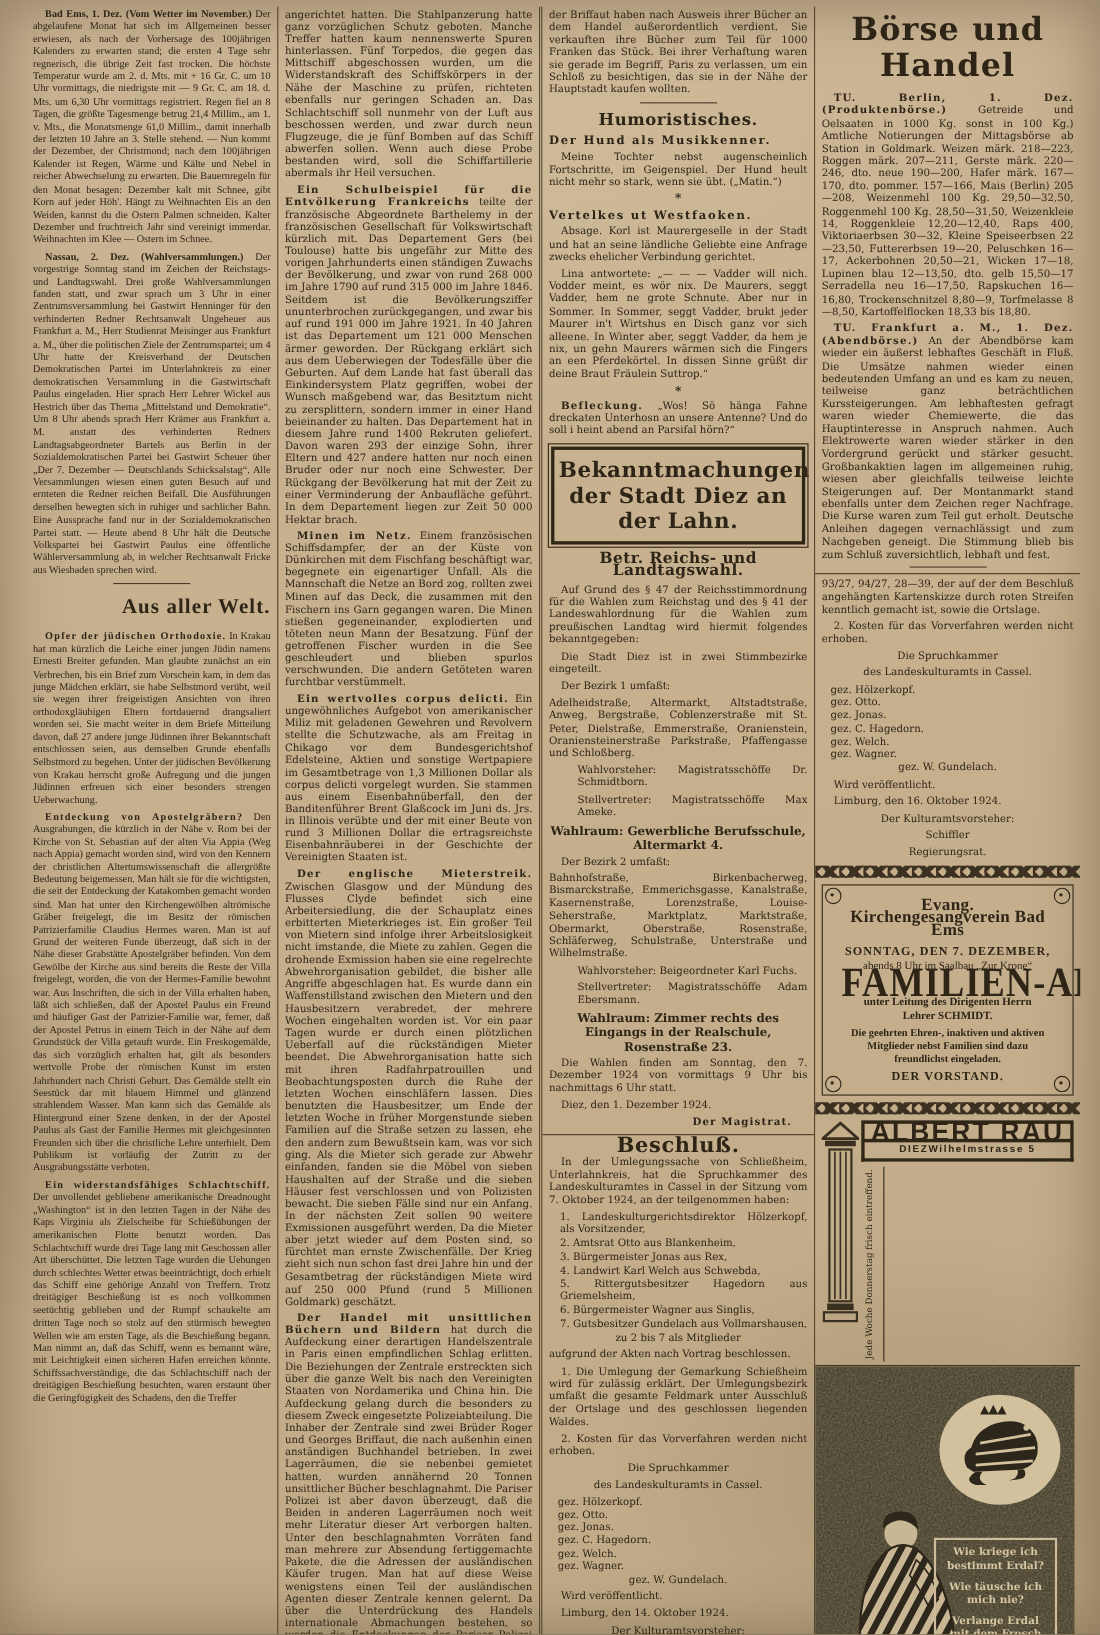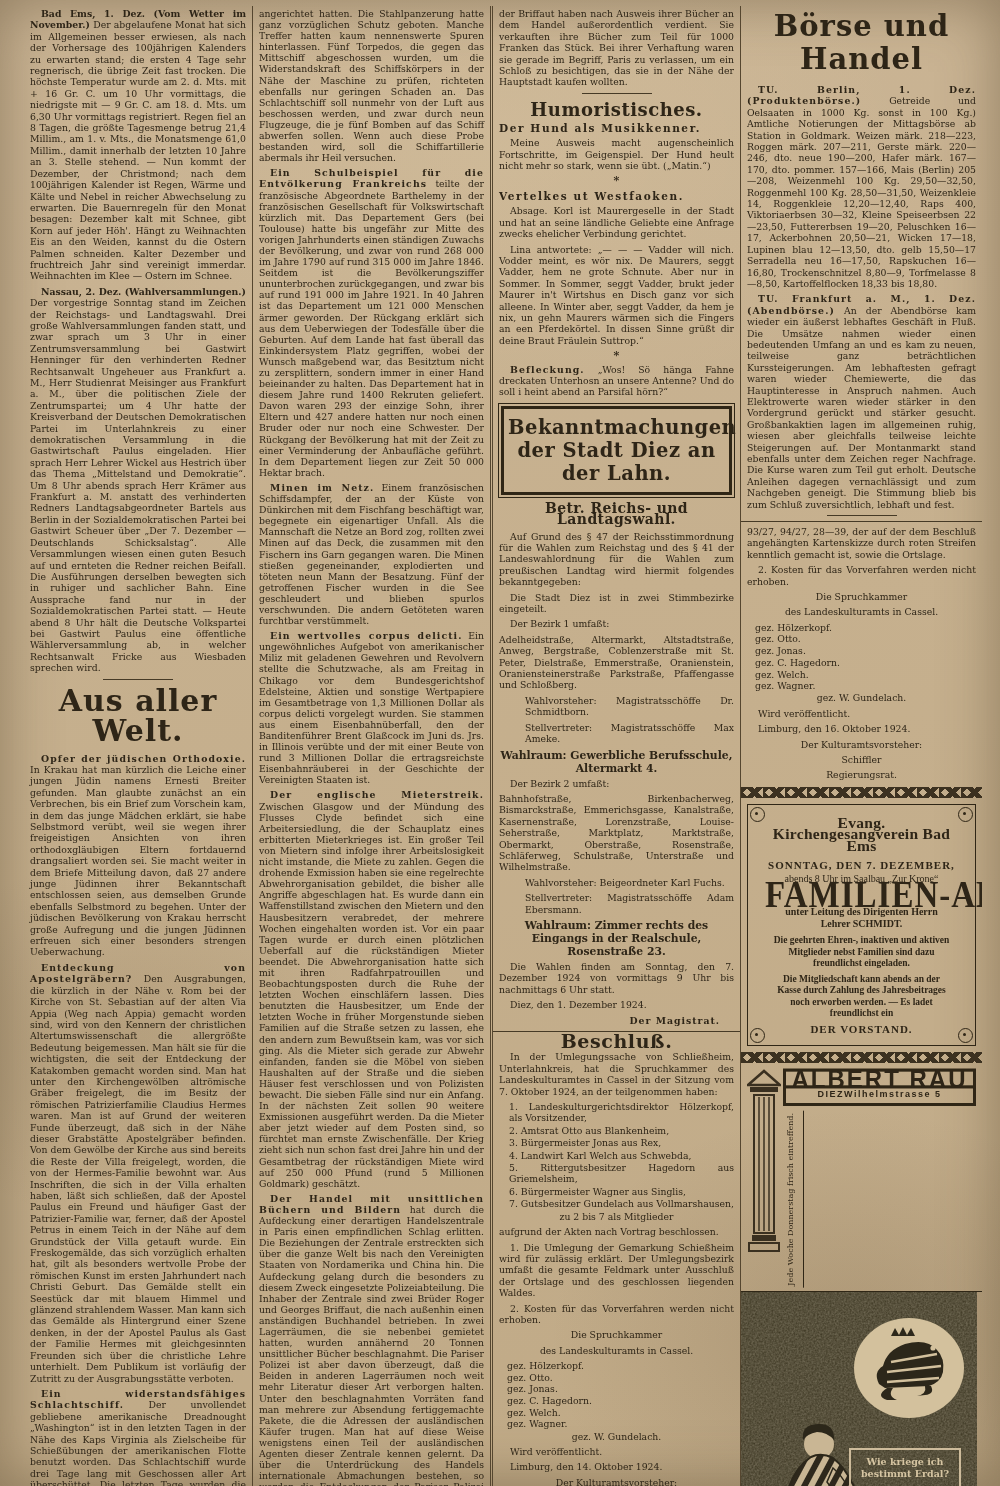--- a/index.html
+++ b/index.html
@@ -7,34 +7,34 @@
     background:
       radial-gradient(ellipse 400px 300px at 12% 70%, rgba(110,90,60,.18), transparent 60%),
       radial-gradient(ellipse 500px 380px at 85% 90%, rgba(90,70,45,.20), transparent 60%),
       radial-gradient(ellipse 600px 400px at 50% 10%, rgba(255,240,200,.10), transparent 70%),
       linear-gradient(176deg,#cab494 0%,#c6b08e 40%,#c0aa87 100%);
     box-shadow:inset 0 0 60px rgba(70,55,30,.45);
     font-family:"DejaVu Serif",serif;color:#2e2517;}
   .cols{position:absolute;left:24px;top:6px;bottom:0;display:flex;}
   .col{box-sizing:border-box;padding:2px 6px 0 6px;font-size:9.3px;line-height:11.4px;
     text-align:justify;overflow:hidden;height:1480px;}
-  .c1{width:228px;}
+  .c1{width:228px;font-family:Liberation Serif, serif;}
   .c2{width:238px;border-left:1px solid #55462f;}
   .c3{width:250px;border-left:3px double #55462f;}
   .c4{width:242px;border-left:1px solid #55462f;}
   p{margin:0 0 4px 0;}
   .para{text-indent:11px;}
   .noind{text-indent:0;}
   .lead{font-weight:bold;}
   .sperr{letter-spacing:1.1px;}
   .rule-sm{width:70px;border-top:1.5px solid #463a26;margin:5px auto 5px;}
   hr.full{border:none;border-top:1.5px solid #463a26;margin:5px -6px 4px;}
-  .head-world{font-size:30px;line-height:30px;font-weight:bold;text-align:center;margin:6px 0 7px;letter-spacing:1px;}
+  .head-world{font-size:19px;line-height:30px;font-weight:bold;text-align:right;margin:6px 0 7px;letter-spacing:1px;}
   .head-boerse{font-size:29px;line-height:33px;font-weight:bold;text-align:center;margin:2px 0 8px;letter-spacing:1px;}
-  .h-humor{font-size:18px;line-height:17px;font-weight:bold;text-align:center;margin:7px 0 5px;letter-spacing:.5px;}
+  .h-humor{font-size:15px;line-height:17px;font-weight:bold;text-align:center;margin:7px 0 5px;letter-spacing:.5px;}
   .h-sub{font-size:10.5px;font-weight:bold;letter-spacing:1.6px;margin:4px 0 3px;text-align:left;}
   .star{text-align:center;font-weight:bold;font-size:11px;margin:2px 0;}
   .ann-box{border:3px solid #2f2616;outline:1px solid #2f2616;outline-offset:2px;
     margin:8px 2px 8px;padding:7px 4px;text-align:center;font-weight:bold;
     font-size:19.5px;line-height:23px;letter-spacing:.5px;}
   .h-betr{font-size:14px;font-weight:bold;text-align:center;margin:2px 0 5px;letter-spacing:.4px;}
   .wahlraum{font-weight:bold;font-size:10.8px;line-height:13px;text-align:center;text-indent:0;margin:3px 0;}
   .ind{text-indent:0;padding-left:26px;}
   .center{text-align:center;text-indent:0;}
   .bold{font-weight:normal;}
@@ -104,21 +104,21 @@
       <p class="para"><span class="lead sperr">Ein wertvolles corpus delicti.</span> <span>Ein ungewöhnliches Aufgebot von amerikanischer Miliz mit geladenen Gewehren und Revolvern stellte die Schutzwache, als am Freitag in Chikago vor dem Bundesgerichtshof Edelsteine, Aktien und sonstige Wertpapiere im Gesamtbetrage von 1,3 Millionen Dollar als corpus delicti vorgelegt wurden. Sie stammen aus einem Eisenbahnüberfall, den der Banditenführer Brent Glaßcock im Juni ds. Jrs. in Illinois verübte und der mit einer Beute von rund 3 Millionen Dollar die ertragsreichste Eisenbahnräuberei in der Geschichte der Vereinigten Staaten ist.</span></p>
       <p class="para"><span class="lead sperr">Der englische Mieterstreik.</span> <span>Zwischen Glasgow und der Mündung des Flusses Clyde befindet sich eine Arbeitersiedlung, die der Schauplatz eines erbitterten Mieterkrieges ist. Ein großer Teil von Mietern sind infolge ihrer Arbeitslosigkeit nicht imstande, die Miete zu zahlen. Gegen die drohende Exmission haben sie eine regelrechte Abwehrorganisation gebildet, die bisher alle Angriffe abgeschlagen hat. Es wurde dann ein Waffenstillstand zwischen den Mietern und den Hausbesitzern verabredet, der mehrere Wochen eingehalten worden ist. Vor ein paar Tagen wurde er durch einen plötzlichen Ueberfall auf die rückständigen Mieter beendet. Die Abwehrorganisation hatte sich mit ihren Radfahrpatrouillen und Beobachtungsposten durch die Ruhe der letzten Wochen einschläfern lassen. Dies benutzten die Hausbesitzer, um Ende der letzten Woche in früher Morgenstunde sieben Familien auf die Straße setzen zu lassen, ehe den andern zum Bewußtsein kam, was vor sich ging. Als die Mieter sich gerade zur Abwehr einfanden, fanden sie die Möbel von sieben Haushalten auf der Straße und die sieben Häuser fest verschlossen und von Polizisten bewacht. Die sieben Fälle sind nur ein Anfang. In der nächsten Zeit sollen 90 weitere Exmissionen ausgeführt werden. Da die Mieter aber jetzt wieder auf dem Posten sind, so fürchtet man ernste Zwischenfälle. Der Krieg zieht sich nun schon fast drei Jahre hin und der Gesamtbetrag der rückständigen Miete wird auf 250 000 Pfund (rund 5 Millionen Goldmark) geschätzt.</span></p>
       <p class="para"><span class="lead sperr">Der Handel mit unsittlichen Büchern und Bildern</span> <span>hat durch die Aufdeckung einer derartigen Handelszentrale in Paris einen empfindlichen Schlag erlitten. Die Beziehungen der Zentrale erstreckten sich über die ganze Welt bis nach den Vereinigten Staaten von Nordamerika und China hin. Die Aufdeckung gelang durch die besonders zu diesem Zweck eingesetzte Polizeiabteilung. Die Inhaber der Zentrale sind zwei Brüder Roger und Georges Briffaut, die nach außenhin einen anständigen Buchhandel betrieben. In zwei Lagerräumen, die sie nebenbei gemietet hatten, wurden annähernd 20 Tonnen unsittlicher Bücher beschlagnahmt. Die Pariser Polizei ist aber davon überzeugt, daß die Beiden in anderen Lagerräumen noch weit mehr Literatur dieser Art verborgen halten. Unter den beschlagnahmten Vorräten fand man mehrere zur Absendung fertiggemachte Pakete, die die Adressen der ausländischen Käufer trugen. Man hat auf diese Weise wenigstens einen Teil der ausländischen Agenten dieser Zentrale kennen gelernt. Da über die Unterdrückung des Handels internationale Abmachungen bestehen, so werden die Entdeckungen der Pariser Polizei voraussichtlich zu verschiedenen Verhaftungen im Ausland, namentlich in den Vereinigten Staaten von Amerika führen. Die beiden Brü-</span></p>
     </section>
 
     <section class="col c3">
       <p class="para noind">der Briffaut haben nach Ausweis ihrer Bücher an dem Handel außerordentlich verdient. Sie verkauften ihre Bücher zum Teil für 1000 Franken das Stück. Bei ihrer Verhaftung waren sie gerade im Begriff, Paris zu verlassen, um ein Schloß zu besichtigen, das sie in der Nähe der Hauptstadt kaufen wollten.</p>
       <div class="rule-sm"></div>
       <h2 class="h-humor">Humoristisches.</h2>
       <h3 class="h-sub">Der Hund als Musikkenner.</h3>
-      <p class="para">Meine Ausweis macht augenscheinlich Fortschritte, im Geigenspiel. Der Hund heult nicht mehr so stark, wenn sie übt.  („Matin.“)</p>
+      <p class="para">Meine Tochter nebst augenscheinlich Fortschritte, im Geigenspiel. Der Hund heult nicht mehr so stark, wenn sie übt.  („Matin.“)</p>
       <div class="star">*</div>
       <h3 class="h-sub">Vertelkes ut Westfaoken.</h3>
       <p class="para">Absage. Korl ist Maurergeselle in der Stadt und hat an seine ländliche Geliebte eine Anfrage zwecks ehelicher Verbindung gerichtet.</p>
       <p class="para">Lina antwortete: „— — — Vadder will nich. Vodder meint, es wör nix. De Maurers, seggt Vadder, hem ne grote Schnute. Aber nur in Sommer. In Sommer, seggt Vadder, brukt jeder Maurer in't Wirtshus en Disch ganz vor sich alleene. In Winter aber, seggt Vadder, da hem je nix, un gehn Maurers wärmen sich die Fingers an een Pferdekörtel. In dissen Sinne grüßt dir deine Braut Fräulein Suttrop.“</p>
       <div class="star">*</div>
       <p class="para"><span class="lead sperr">Befleckung.</span> <span>„Wos! Sö hänga Fahne dreckaten Unterhosn an unsere Antenne? Und do soll i heint abend an Parsifal hörn?“</span></p>
 
       <div class="ann-box"><span>Bekanntmachungen der Stadt Diez an der Lahn.</span></div>
       <h3 class="h-betr">Betr. Reichs- und Landtagswahl.</h3>
       <p class="para">Auf Grund des § 47 der Reichsstimmordnung für die Wahlen zum Reichstag und des § 41 der Landeswahlordnung für die Wahlen zum preußischen Landtag wird hiermit folgendes bekanntgegeben:</p>
@@ -208,21 +208,20 @@
         <div class="corner crn-tl"></div>
         <div class="corner crn-tr"></div>
         <div class="corner crn-bl"></div>
         <div class="corner crn-br"></div>
         <div class="gesang-title">Evang. Kirchengesangverein Bad Ems</div>
         <div class="gesang-when1">SONNTAG, DEN 7. DEZEMBER,</div>
         <div class="gesang-when2">abends 8 Uhr im Saalbau „Zur Krone“</div>
         <div class="gesang-big">FAMILIEN-ABEND</div>
         <div class="gesang-sub"><span>unter Leitung des Dirigenten Herrn</span><br><span>Lehrer SCHMIDT.</span></div>
         <div class="gesang-p">Die geehrten Ehren-, inaktiven und aktiven Mitglieder nebst Familien sind dazu freundlichst eingeladen.</div>
-        <div class="gesang-p">Die Mitgliedschaft kann abends an der Kasse durch Zahlung des Jahresbeitrages noch erworben werden. — Es ladet freundlichst ein</div>
         <div class="gesang-vorstand">DER VORSTAND.</div>
       </div>
 
       <div class="zigzag"></div>
 
       <div class="rau-wrap">
         <div class="rau-pillar">
           <svg width="34" height="186" viewBox="0 0 34 186" xmlns="http://www.w3.org/2000/svg">
             <polygon points="1,16 17,2 33,16" fill="none" stroke="#3a3020" stroke-width="2.5"></polygon>
             <rect x="3" y="18" width="28" height="5" fill="#3a3020"></rect>

